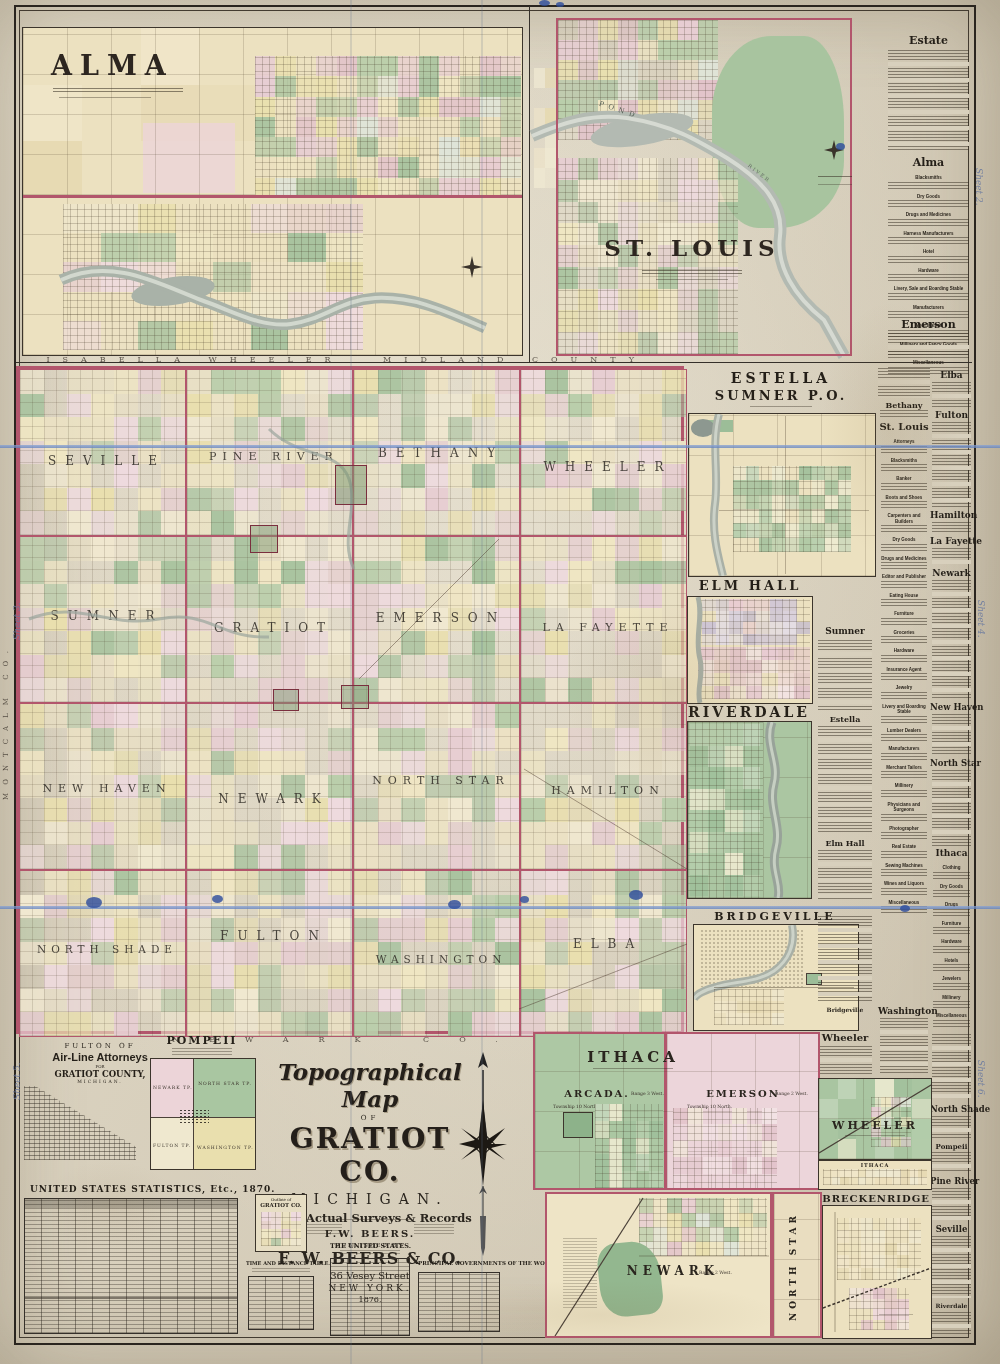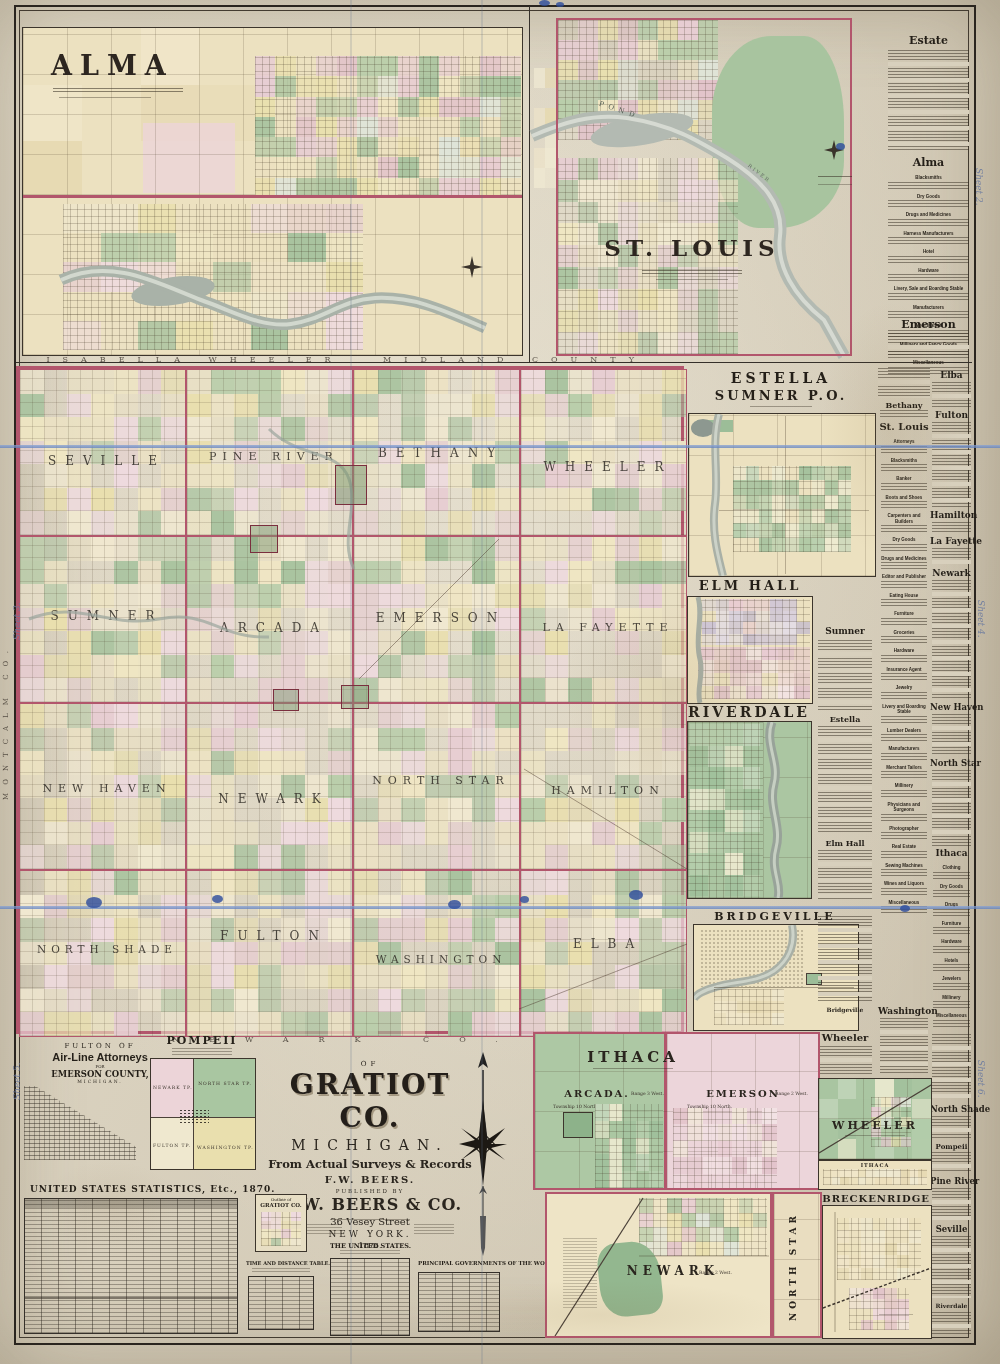--- a/index.html
+++ b/index.html
@@ -635,21 +635,21 @@
           <i style="left: 28.5714%; top: 71.4286%; width: 14.2857%; height: 14.2857%; background: rgb(238, 218, 222); opacity: 0.74;"></i>
           <i style="left: 57.1429%; top: 71.4286%; width: 14.2857%; height: 14.2857%; background: rgb(231, 205, 210); opacity: 0.72;"></i>
           <i style="left: 71.4286%; top: 71.4286%; width: 14.2857%; height: 14.2857%; background: rgb(240, 232, 208); opacity: 0.63;"></i>
           <i style="left: 85.7143%; top: 71.4286%; width: 14.2857%; height: 14.2857%; background: rgb(239, 230, 195); opacity: 0.51;"></i>
           <i style="left: 0%; top: 85.7143%; width: 14.2857%; height: 14.2857%; background: rgb(236, 226, 196); opacity: 0.55;"></i>
           <i style="left: 42.8571%; top: 85.7143%; width: 14.2857%; height: 14.2857%; background: rgb(231, 205, 210); opacity: 0.77;"></i>
           <i style="left: 57.1429%; top: 85.7143%; width: 14.2857%; height: 14.2857%; background: rgb(231, 205, 210); opacity: 0.91;"></i>
           <i style="left: 71.4286%; top: 85.7143%; width: 14.2857%; height: 14.2857%; background: rgb(231, 205, 210); opacity: 0.66;"></i>
         </div>
         <div class="gl" style="left:0;top:0;width:100%;height:100%;"></div>
-        <span class="lbl" style="top:84px;">ARCADA</span>
+        <span class="lbl" style="top:84px;">GRATIOT</span>
       </div>
     <div class="twp" style="left:334px;top:167px;width:167px;height:167px;">
         <div class="patch" style="left:0;top:0;width:100%;height:100%;">
           <i style="left: 0%; top: 0%; width: 14.2857%; height: 14.2857%; background: rgb(240, 232, 208); opacity: 0.54;"></i>
           <i style="left: 14.2857%; top: 0%; width: 14.2857%; height: 14.2857%; background: rgb(240, 232, 208); opacity: 0.57;"></i>
           <i style="left: 28.5714%; top: 0%; width: 14.2857%; height: 14.2857%; background: rgb(233, 223, 174); opacity: 0.81;"></i>
           <i style="left: 42.8571%; top: 0%; width: 14.2857%; height: 14.2857%; background: rgb(169, 195, 159); opacity: 0.97;"></i>
           <i style="left: 57.1429%; top: 0%; width: 14.2857%; height: 14.2857%; background: rgb(185, 205, 170); opacity: 0.75;"></i>
           <i style="left: 71.4286%; top: 0%; width: 14.2857%; height: 14.2857%; background: rgb(169, 195, 159); opacity: 0.86;"></i>
           <i style="left: 85.7143%; top: 0%; width: 14.2857%; height: 14.2857%; background: rgb(231, 205, 210); opacity: 0.51;"></i>
@@ -1396,21 +1396,21 @@
   <div class="dhead" style="left:930px;top:1176px;width:43px;font-size:8.5px;">Pine River</div>
   <div class="dirfill" style="left:932px;top:1188px;width:39px;height:32px;"></div>
   <div class="dhead" style="left:930px;top:1224px;width:43px;font-size:8.5px;">Seville</div>
   <div class="dirfill" style="left:932px;top:1236px;width:39px;height:62px;"></div>
   <div class="dhead" style="left:930px;top:1302px;width:43px;font-size:6px;">Riverdale</div>
   <div class="dirfill" style="left:932px;top:1312px;width:39px;height:24px;"></div>
 
   <div class="dhead" style="left:48px;top:1042px;width:104px;font-size:7px;letter-spacing:3px;font-weight:400;">FULTON OF</div>
   <div class="dhead" style="left:40px;top:1051px;width:120px;font-size:11px;font-family:'Liberation Sans',sans-serif;">Air-Line Attorneys</div>
   <div class="dhead" style="left:48px;top:1064px;width:104px;font-size:4px;font-weight:400;">FOR</div>
-  <div class="dhead" style="left:44px;top:1069px;width:112px;font-size:8.5px;">EMERSON COUNTY,</div>
+  <div class="dhead" style="left:44px;top:1069px;width:112px;font-size:8.5px;">GRATIOT COUNTY,</div>
   <div class="dhead" style="left:48px;top:1079px;width:104px;font-size:4.5px;font-weight:400;letter-spacing:2px;">MICHIGAN.</div>
   <div class="a" style="left:24px;top:1086px;width:112px;height:74px;
       clip-path:polygon(0 0,10% 0,100% 82%,100% 100%,0 100%);
       background:repeating-linear-gradient(90deg,rgba(40,34,26,.3) 0 1px,transparent 1px 5px),
                  repeating-linear-gradient(0deg,rgba(40,34,26,.45) 0 1px,transparent 1px 4px);"></div>
 
   <div class="dhead" style="left:160px;top:1034px;width:84px;font-size:11px;letter-spacing:2px;">POMPEII</div>
   <div class="mt" style="left:172px;top:1048px;width:60px;height:7px;opacity:.7;"></div>
   <div class="inset" style="left:150px;top:1058px;width:104px;height:110px;">
     <div class="a" style="left:0;top:0;width:42px;height:58px;background:#ecd4d8;"></div>
@@ -1420,20 +1420,21 @@
     <div class="a" style="left:42px;top:0;width:1px;height:110px;background:#4a4038;"></div>
     <div class="a" style="left:0;top:58px;width:104px;height:1px;background:#4a4038;"></div>
     <div class="tiny c" style="left:2px;top:26px;width:38px;letter-spacing:1px;">NEWARK TP.</div>
     <div class="tiny c" style="left:46px;top:22px;width:56px;letter-spacing:1px;">NORTH STAR TP.</div>
     <div class="tiny c" style="left:2px;top:84px;width:38px;letter-spacing:1px;">FULTON TP.</div>
     <div class="tiny c" style="left:46px;top:86px;width:56px;letter-spacing:1px;">WASHINGTON TP.</div>
     <div class="a" style="left:28px;top:50px;width:30px;height:14px;background:radial-gradient(rgba(30,25,20,.8) 0.6px, transparent 1px);background-size:4px 3px;"></div>
   </div>
 
   <div class="a c" style="left:258px;top:1058px;width:224px;">
+    <div style="font:italic 700 23px 'DejaVu Serif',serif;color:#241f1a;text-shadow:1px 1px 0 rgba(120,105,80,.5);">Topographical Map</div>
     <div style="font:7px 'DejaVu Serif',serif;letter-spacing:4px;margin-top:2px;">OF</div>
     <div style="font:700 28px 'DejaVu Serif',serif;letter-spacing:2px;color:#241f1a;text-shadow:1.5px 1.5px 0 rgba(120,105,80,.55);">GRATIOT CO.</div>
     <div style="font:14px 'DejaVu Serif',serif;letter-spacing:8px;margin-top:3px;">MICHIGAN.</div>
     <div style="font:700 11.5px 'DejaVu Serif',serif;margin-top:4px;">From Actual Surveys &amp; Records</div>
     <div style="font:700 10px 'DejaVu Serif',serif;letter-spacing:2px;margin-top:3px;">F.W. BEERS.</div>
     <div style="font:5.5px 'DejaVu Serif',serif;letter-spacing:2px;margin-top:3px;">PUBLISHED BY</div>
     <div style="font:700 16px 'DejaVu Serif',serif;letter-spacing:1px;margin-top:1px;">F. W. BEERS &amp; CO.</div>
     <div style="font:10px 'DejaVu Serif',serif;margin-top:2px;">36 Vesey Street</div>
     <div style="font:9px 'DejaVu Serif',serif;letter-spacing:3px;margin-top:2px;">NEW YORK.</div>
     <div style="font:8px 'DejaVu Serif',serif;margin-top:2px;">1876.</div>

